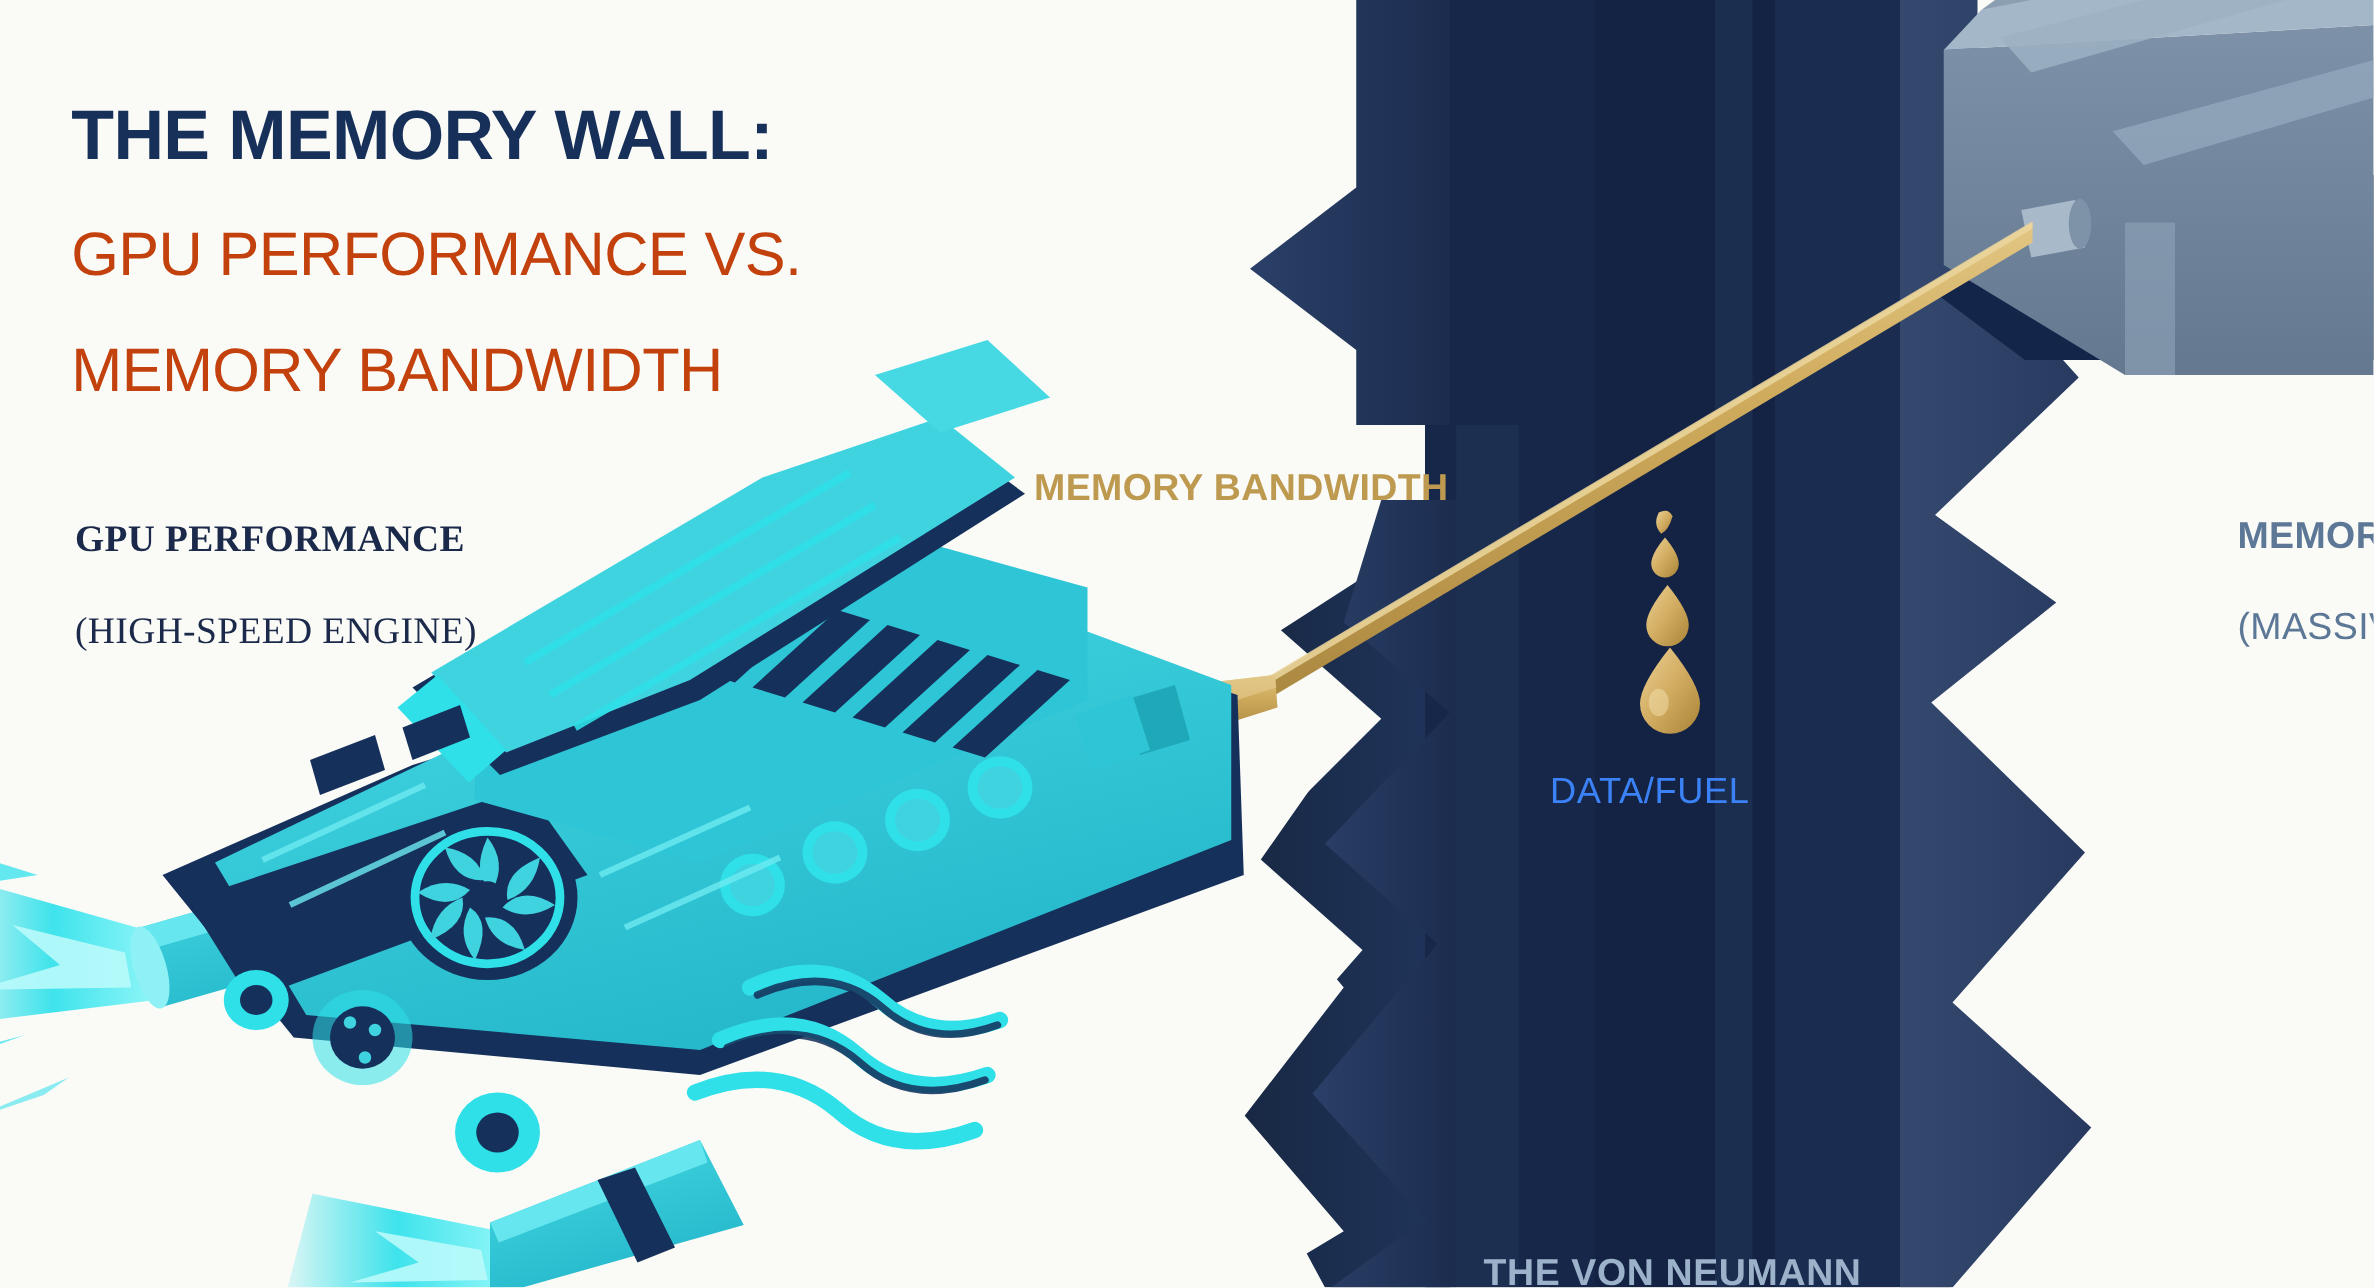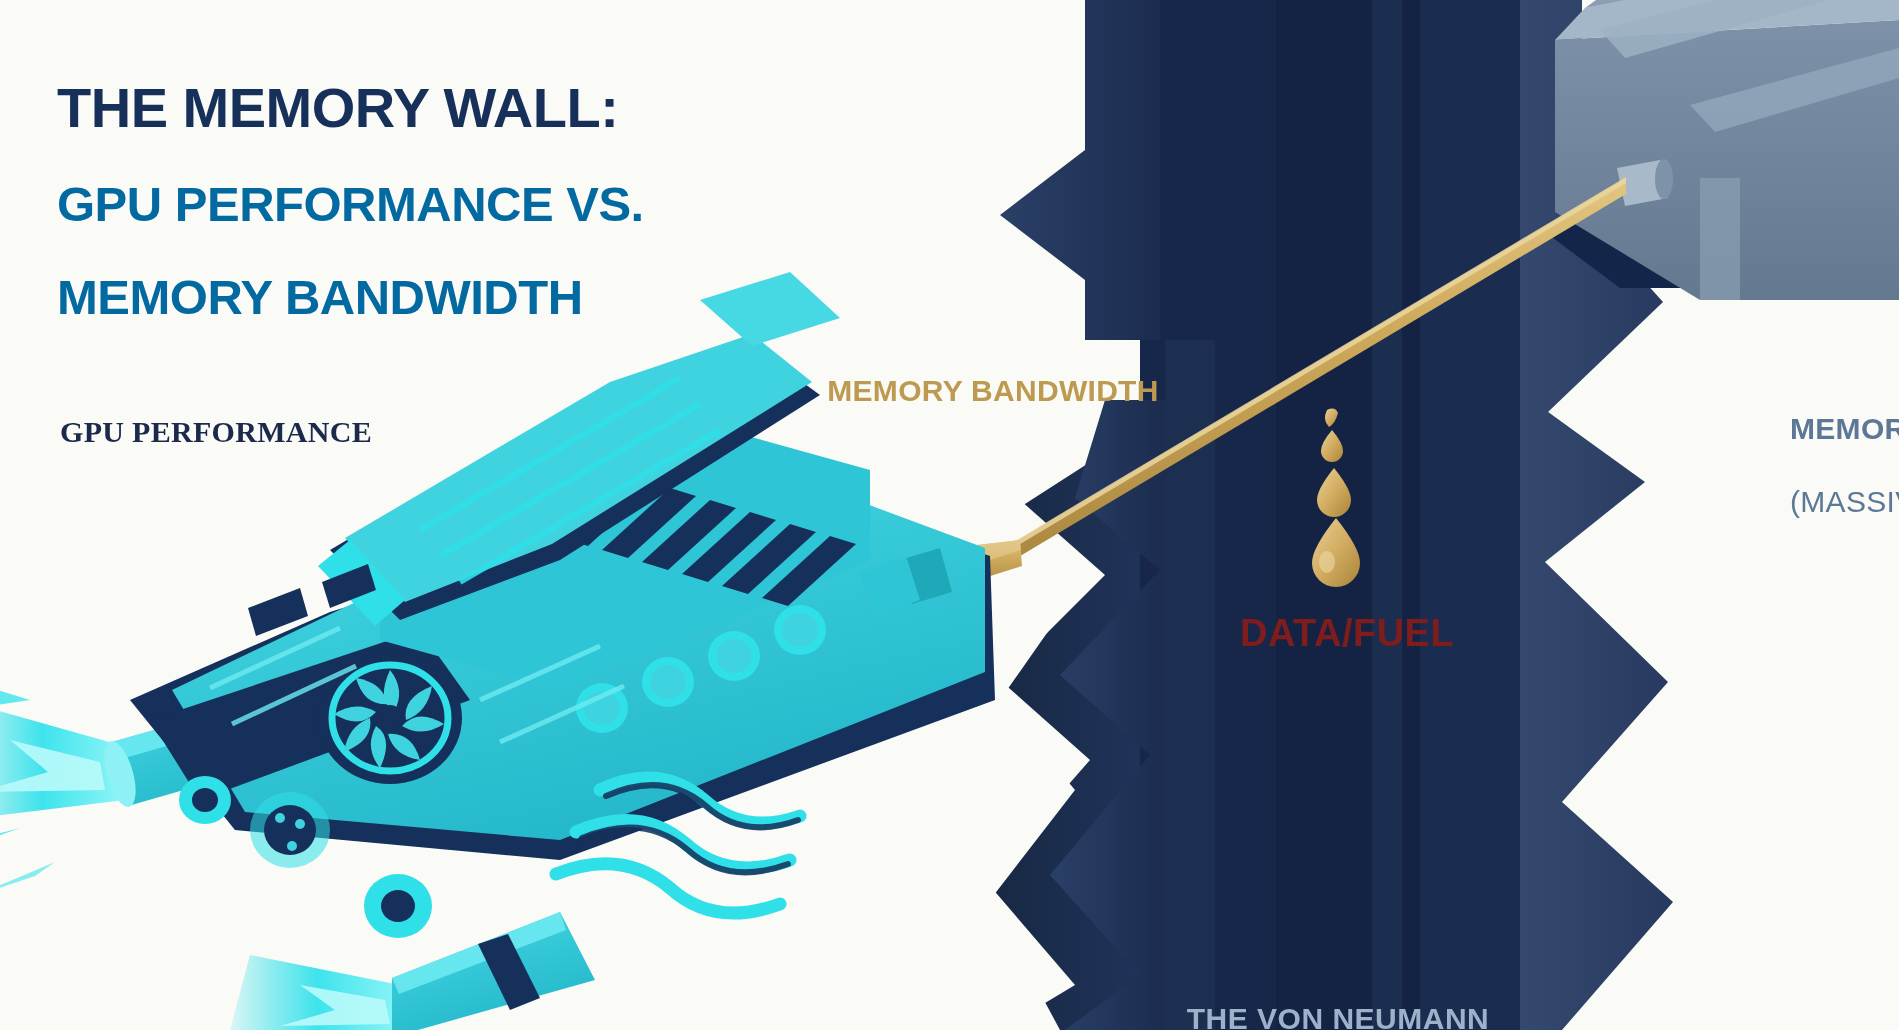--- a/index.html
+++ b/index.html
@@ -20,22 +20,22 @@
 
   
   .txt { position:absolute; white-space:pre; letter-spacing:0.2px; }
 
   #title-block { left:57px; top:40px; }
   .title-main {
     font-size:56px; font-weight:bold; line-height:64px;
     color:#16305A; letter-spacing:-0.5px;
   }
   .title-sub {
-    font-size:49px; font-weight:bold; line-height:57px;
-    color:#0369a1; letter-spacing:-0.5px;
+    font-size:49px; font-weight:normal; line-height:57px;
+    color:#c2410c; letter-spacing:-0.5px;
   }
 
   #label-gpu { left:60px; top:378px;font-family:Liberation Serif, serif; }
   .lbl-strong-navy {
     font-size:30px; font-weight:bold; line-height:36px;
     color:#1B2A4A; letter-spacing:0.3px;
   }
   .lbl-light-navy {
     font-size:30px; font-weight:normal; line-height:38px;
     color:#1B2A4A; letter-spacing:0.3px;
@@ -46,22 +46,22 @@
     font-size:30px; font-weight:bold; line-height:36px;
     color:#BD9A50; letter-spacing:0.3px;
   }
   .lbl-light-gold {
     font-size:30px; font-weight:normal; line-height:38px;
     color:#BD9A50; letter-spacing:0.3px;
   }
 
   #label-fuel { left:1240px; top:578px; }
   .lbl-fuel {
-    font-size:38px; font-weight:bold; line-height:38px;
-    color:#7f1d1d; letter-spacing:0.5px;
+    font-size:29px; font-weight:normal; line-height:38px;
+    color:#3b82f6; letter-spacing:0.5px;
   }
 
   #label-bottleneck { left:1178px; top:963px; text-align:center; width:320px; }
   .lbl-bottleneck {
     font-size:30px; font-weight:bold; line-height:40px;
     color:#9CB2CA; letter-spacing:0.5px;
   }
 
   #label-memory { left:1790px; top:375px; }
   .lbl-strong-slate {
@@ -321,20 +321,21 @@
   </svg>
 
   <div class="txt" id="title-block">
     <div class="title-main">THE MEMORY WALL:</div>
     <div class="title-sub">GPU PERFORMANCE VS.</div>
     <div class="title-sub">MEMORY BANDWIDTH</div>
   </div>
 
   <div class="txt" id="label-gpu">
     <div class="lbl-strong-navy">GPU PERFORMANCE</div>
+    <div class="lbl-light-navy">(HIGH-SPEED ENGINE)</div>
   </div>
 
   <div class="txt" id="label-bw">
     <div class="lbl-strong-gold">MEMORY BANDWIDTH</div>
   </div>
 
   <div class="txt" id="label-fuel">
     <div class="lbl-fuel">DATA/FUEL</div>
   </div>
 

